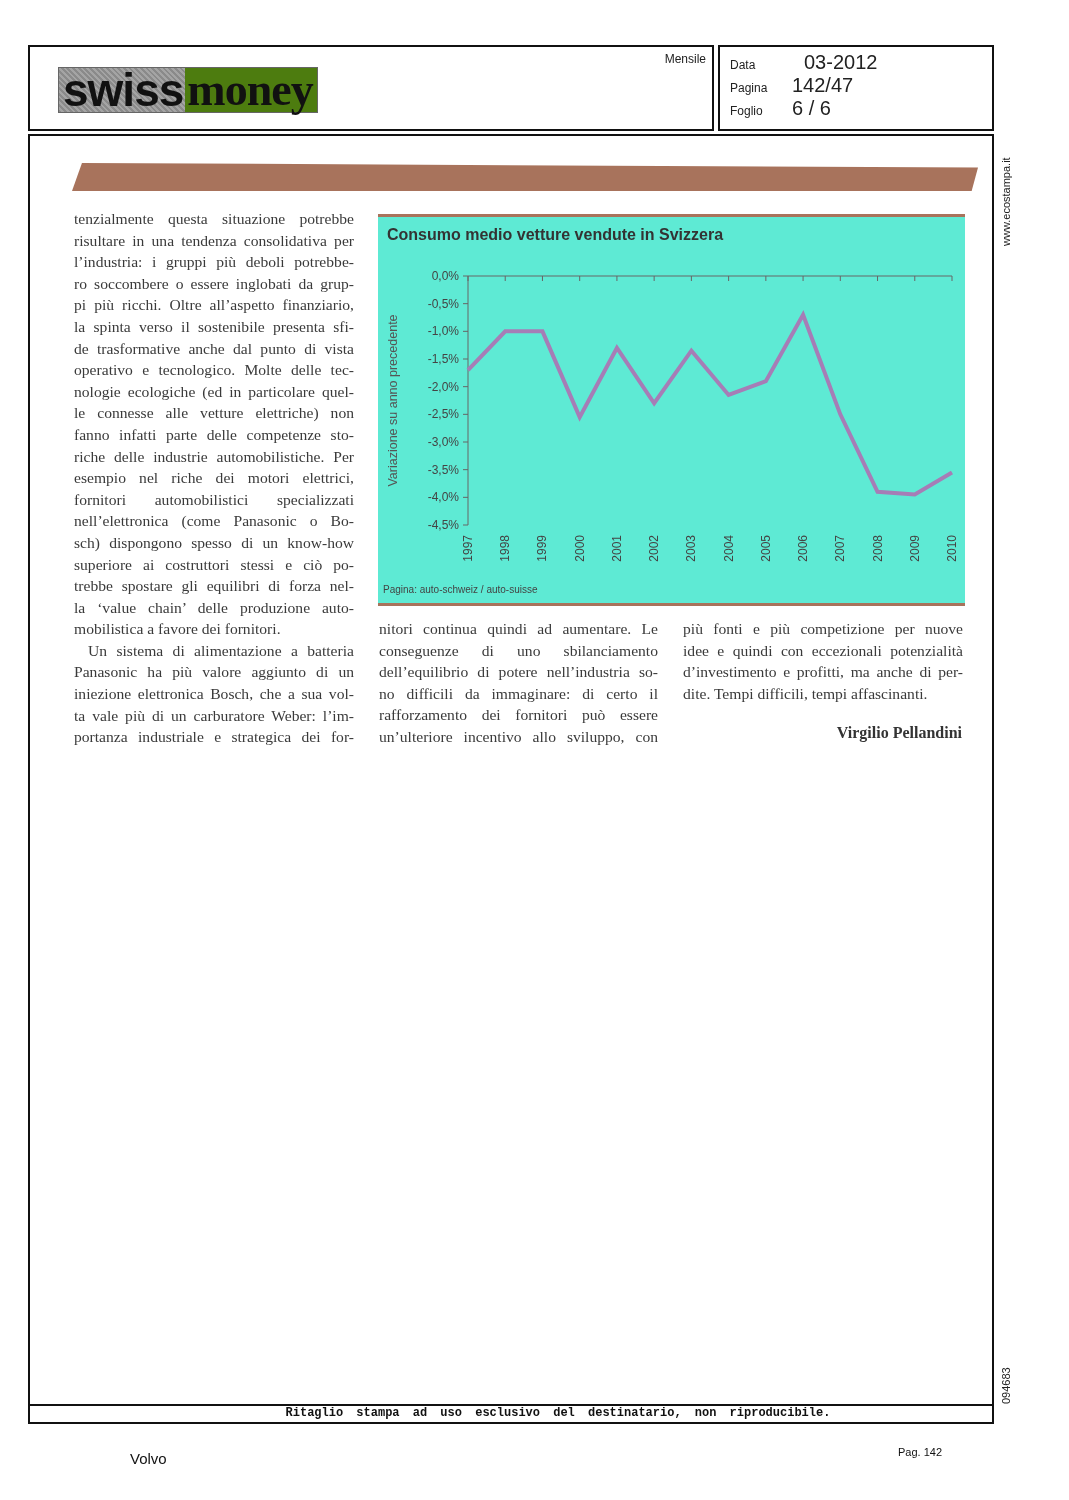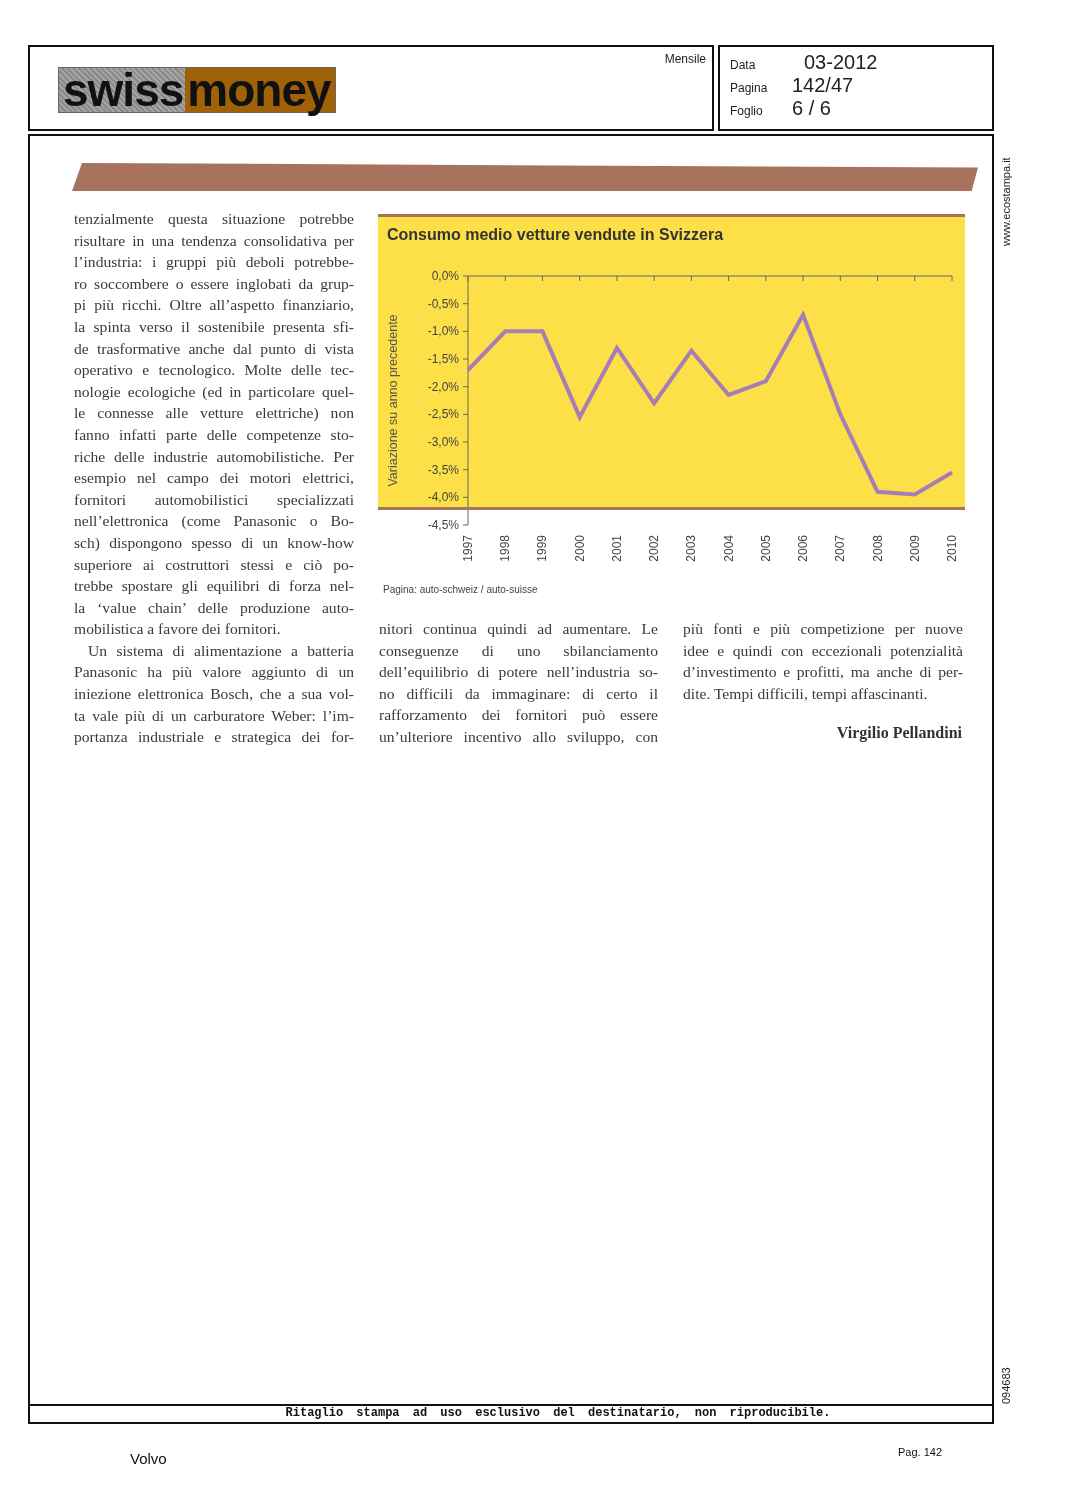--- a/index.html
+++ b/index.html
@@ -6,39 +6,39 @@
   body { width: 1069px; height: 1500px; position: relative; overflow: hidden; font-family: "Liberation Sans", sans-serif; color: #222; }
 
   .frame-box { position: absolute; border: 2px solid #111; box-sizing: border-box; }
   #hdr-left { left: 28px; top: 45px; width: 686px; height: 86px; }
   #hdr-right { left: 718px; top: 45px; width: 276px; height: 86px; padding-left: 28px; }
   #main-frame { left: 28px; top: 134px; width: 966px; height: 1290px; }
   #footer-rule { position: absolute; left: 30px; top: 1404px; width: 962px; height: 2px; background: #111; }
 
   .logo { position: absolute; left: 28px; top: 20px; height: 44px; display: flex; align-items: center; border: 1px solid #666; font-family: "Liberation Sans", sans-serif; font-weight: 900; font-size: 46px; letter-spacing: -1px; line-height: 44px; }
   .logo .swiss { background: repeating-linear-gradient(45deg, #8a8a8a 0 2px, #a4a4a4 2px 4px); color: #111; padding: 0 2px 0 4px; height: 44px; }
-  .logo .money { color: #111; padding: 0 4px 0 2px; background: #a16207; height: 44px; }
+  .logo .money { color: #111; padding: 0 4px 0 2px; background: #4d7c0f; height: 44px; font-family: Liberation Serif, serif; }
   .mensile { position: absolute; right: 6px; top: 5px; font-size: 12px; font-family: "Liberation Sans", sans-serif; padding-left: 16px; }
 
   .meta-row { position: absolute; left: 10px; display: flex; align-items: baseline; }
   .meta-label { font-size: 12px; width: 62px; }
   .meta-val { font-size: 20px; }
 
   .brown-band { position: absolute; left: 72px; top: 163px; width: 906px; height: 28px; background: #a8735c; clip-path: polygon(1.1% 0, 100% 16%, 99.3% 100%, 0 100%); }
 
   .col { position: absolute; font-family: "Liberation Serif", serif; font-size: 15.6px; line-height: 21.6px; color: #3a3a3a; text-align: justify; }
   .col .line { display: block; text-align: justify; text-align-last: justify; white-space: nowrap; }
   .col .line.last { text-align-last: left; }
   .col .indent { padding-left: 14px; }
   #col-left { left: 74px; top: 208px; width: 280px; }
   #col-mid { left: 379px; top: 618px; width: 279px; }
   #col-right { left: 683px; top: 618px; width: 280px; }
   .author { position: absolute; left: 683px; top: 724px; width: 279px; text-align: right; font-family: "Liberation Serif", serif; font-weight: bold; font-size: 16px; color: #333; }
 
-  .chart-box { position: absolute; left: 378px; top: 214px; width: 587px; height: 296px; background: #fde047; }
+  .chart-box { position: absolute; left: 378px; top: 214px; width: 587px; height: 392px; background: #5eead4; }
   .chart-top-rule { position: absolute; left: 0; top: 0; width: 100%; height: 3px; background: #a8735c; }
   .chart-bot-rule { position: absolute; left: 0; bottom: 0; width: 100%; height: 3px; background: #a8735c; }
   .chart-title { position: absolute; left: 9px; top: 12px; font-family: "Liberation Sans", sans-serif; font-size: 16px; font-weight: bold; color: #333; }
   .chart-source { position: absolute; left: 5px; top: 370px; font-size: 10px; color: #444; font-family: "Liberation Sans", sans-serif; }
   .chart-svg { position: absolute; left: 0; top: 0; }
 
   .side-text { position: absolute; font-family: "Liberation Sans", sans-serif; font-size: 11px; color: #222; transform-origin: left top; transform: rotate(-90deg); white-space: nowrap; }
   #side-url { left: 1000px; top: 246px; }
   #side-code { left: 1000px; top: 1404px; }
 
@@ -80,21 +80,21 @@
   <span class="line">l’industria: i gruppi più deboli potrebbe-</span>
   <span class="line">ro soccombere o essere inglobati da grup-</span>
   <span class="line">pi più ricchi. Oltre all’aspetto finanziario,</span>
   <span class="line">la spinta verso il sostenibile presenta sfi-</span>
   <span class="line">de trasformative anche dal punto di vista</span>
   <span class="line">operativo e tecnologico. Molte delle tec-</span>
   <span class="line">nologie ecologiche (ed in particolare quel-</span>
   <span class="line">le connesse alle vetture elettriche) non</span>
   <span class="line">fanno infatti parte delle competenze sto-</span>
   <span class="line">riche delle industrie automobilistiche. Per</span>
-  <span class="line">esempio nel campo dei motori elettrici,</span>
+  <span class="line">esempio nel riche dei motori elettrici,</span>
   <span class="line">fornitori automobilistici specializzati</span>
   <span class="line">nell’elettronica (come Panasonic o Bo-</span>
   <span class="line">sch) dispongono spesso di un know-how</span>
   <span class="line">superiore ai costruttori stessi e ciò po-</span>
   <span class="line">trebbe spostare gli equilibri di forza nel-</span>
   <span class="line">la ‘value chain’ delle produzione auto-</span>
   <span class="line last">mobilistica a favore dei fornitori.</span>
   <span class="line indent">Un sistema di alimentazione a batteria</span>
   <span class="line">Panasonic ha più valore aggiunto di un</span>
   <span class="line">iniezione elettronica Bosch, che a sua vol-</span>

